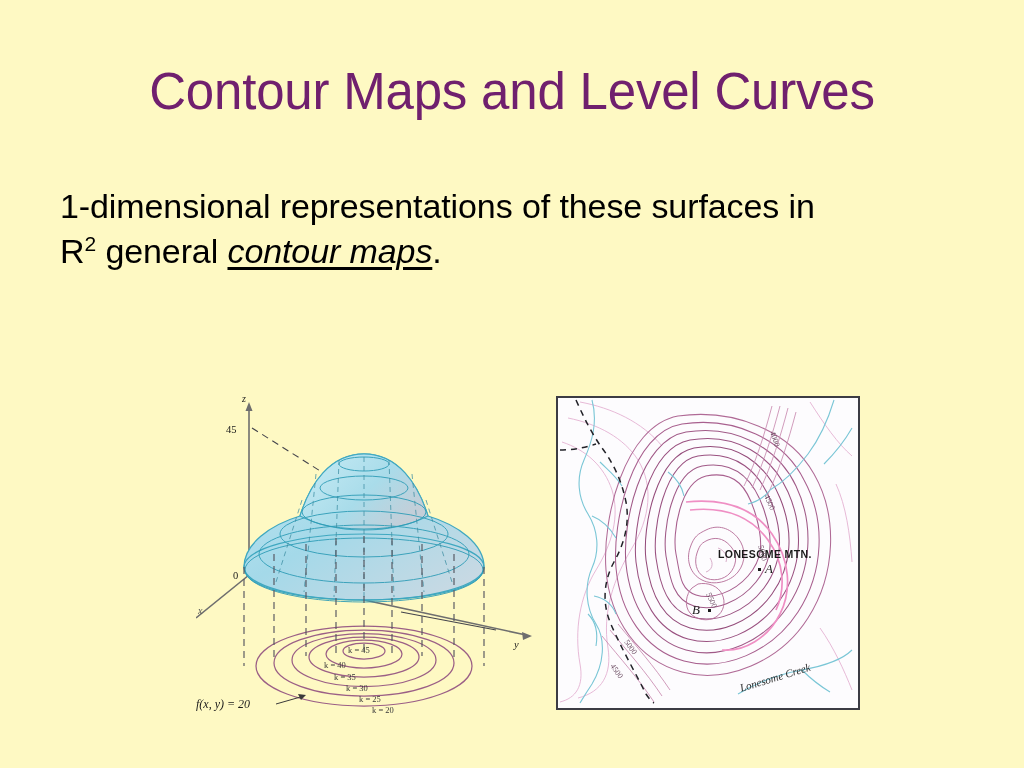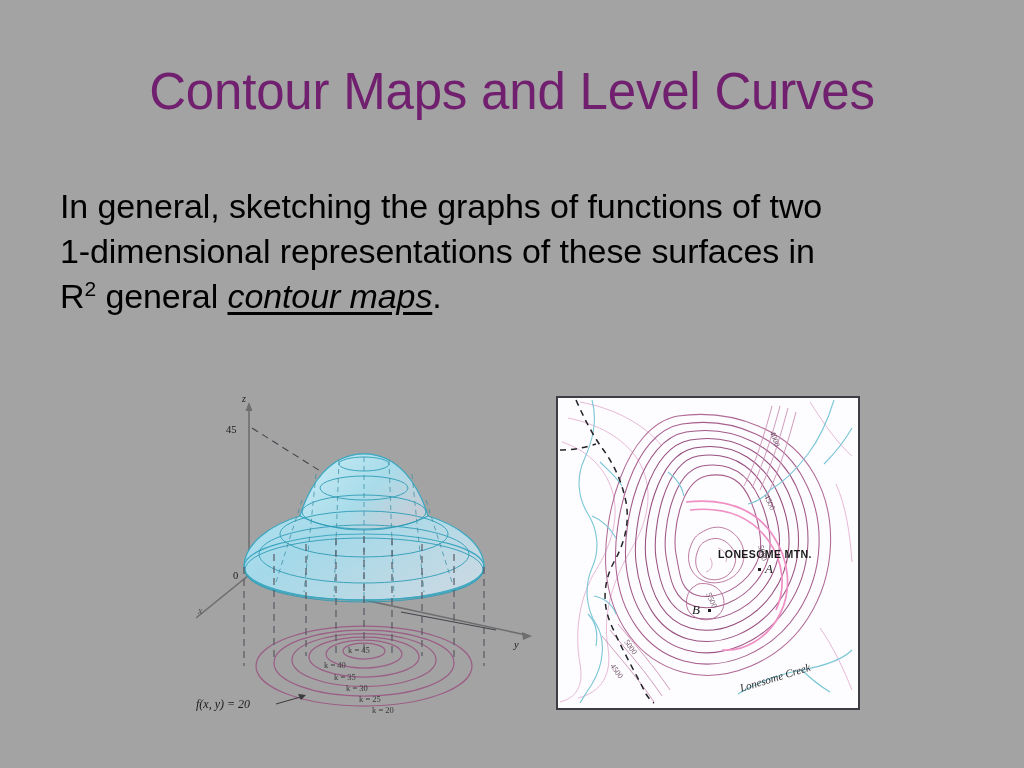--- a/index.html
+++ b/index.html
@@ -12,21 +12,21 @@
     height: 768px;
     overflow: hidden;
     font-family: "Liberation Sans", sans-serif;
     position: relative;
   }
   .slide {
     position: absolute;
     left: 0; top: 0;
     width: 1024px;
     height: 768px;
-    background: #a3a3a3;
+    background: #fef9c3;
   }
 
   
   .slide-title {
     position: absolute;
     left: 0;
     top: 62px;
     width: 1024px;
     text-align: center;
     font-size: 51px;
@@ -131,21 +131,20 @@
   }
 </style>
 </head>
 <body>
 
 <div class="slide">
 
   <div class="slide-title">Contour Maps and Level Curves</div>
 
   <div class="body-block">
-    <div class="body-line">In general, sketching the graphs of functions of two</div>
     <div class="body-line">1-dimensional representations of these surfaces in</div>
     <div class="body-line"><span>R</span><span class="sup">2</span><span> general </span><span class="term">contour maps</span><span>.</span></div>
   </div>
 
   <div class="figures">
 
     <div class="fig-surface">
       <svg width="352" height="336" viewBox="0 0 352 336">
         <defs>
           <linearGradient id="surfGrad" x1="0" y1="0" x2="1" y2="1">

